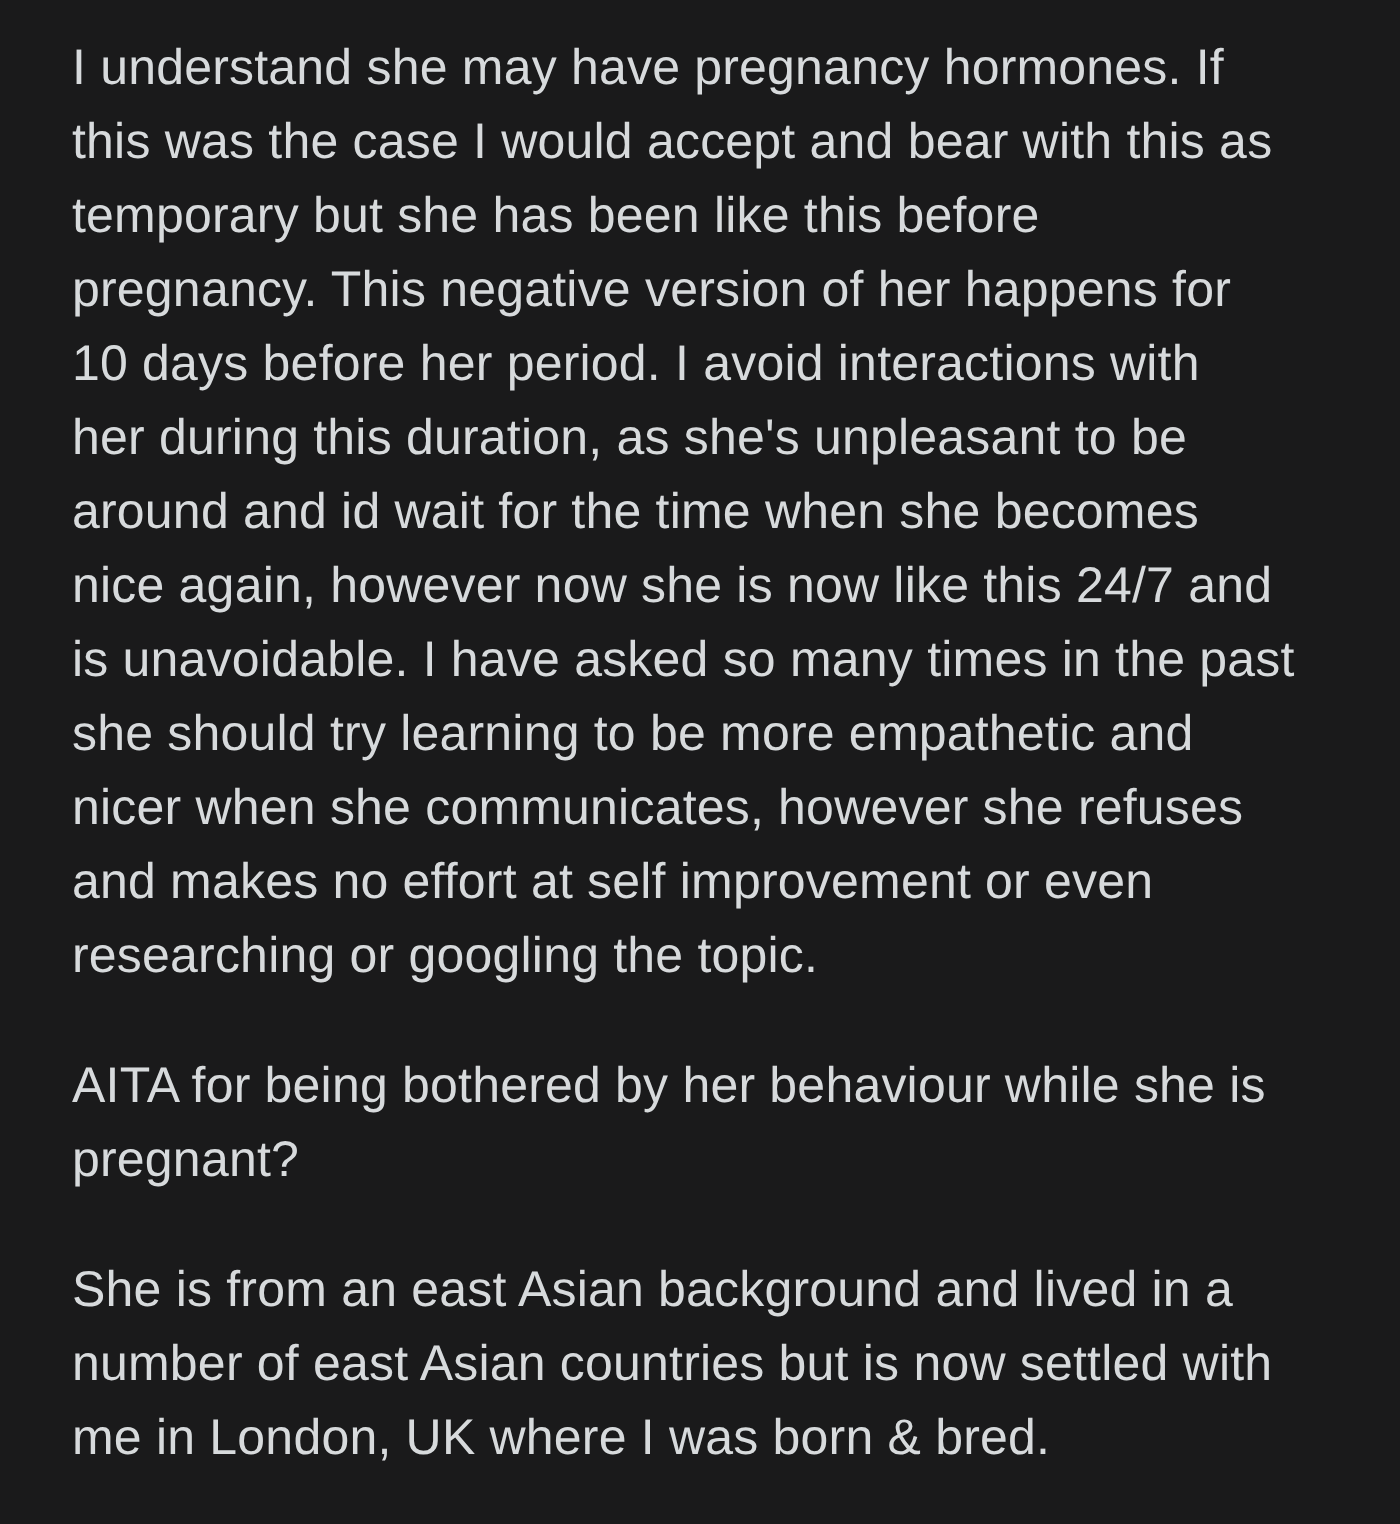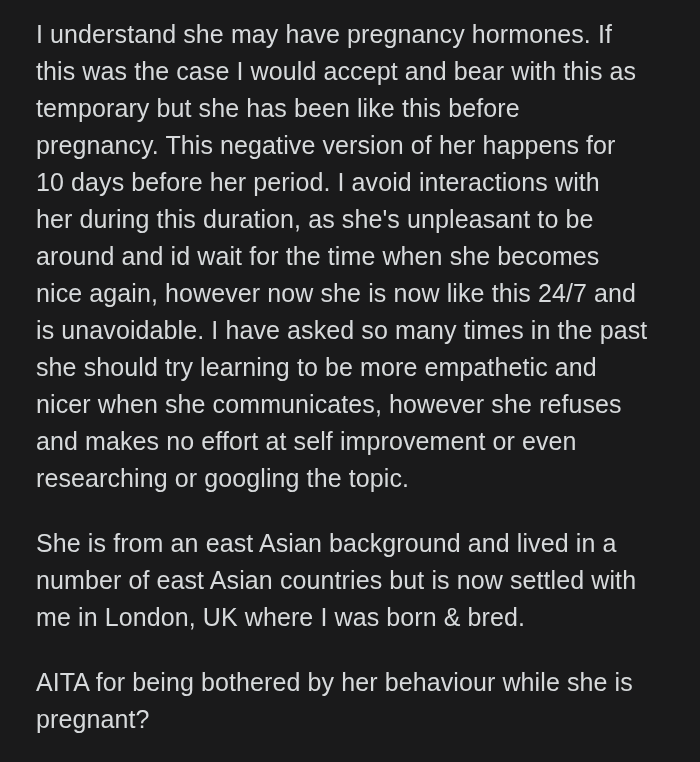--- a/index.html
+++ b/index.html
@@ -40,18 +40,18 @@
 pregnancy. This negative version of her happens for
 10 days before her period. I avoid interactions with
 her during this duration, as she's unpleasant to be
 around and id wait for the time when she becomes
 nice again, however now she is now like this 24/7 and
 is unavoidable. I have asked so many times in the past
 she should try learning to be more empathetic and
 nicer when she communicates, however she refuses
 and makes no effort at self improvement or even
 researching or googling the topic.</p>
+  <p class="para">AITA for being bothered by her behaviour while she is
+pregnant?</p>
   <p class="para">She is from an east Asian background and lived in a
 number of east Asian countries but is now settled with
 me in London, UK where I was born &amp; bred.</p>
-  <p class="para">AITA for being bothered by her behaviour while she is
-pregnant?</p>
 </div>
 
 </body></html>

